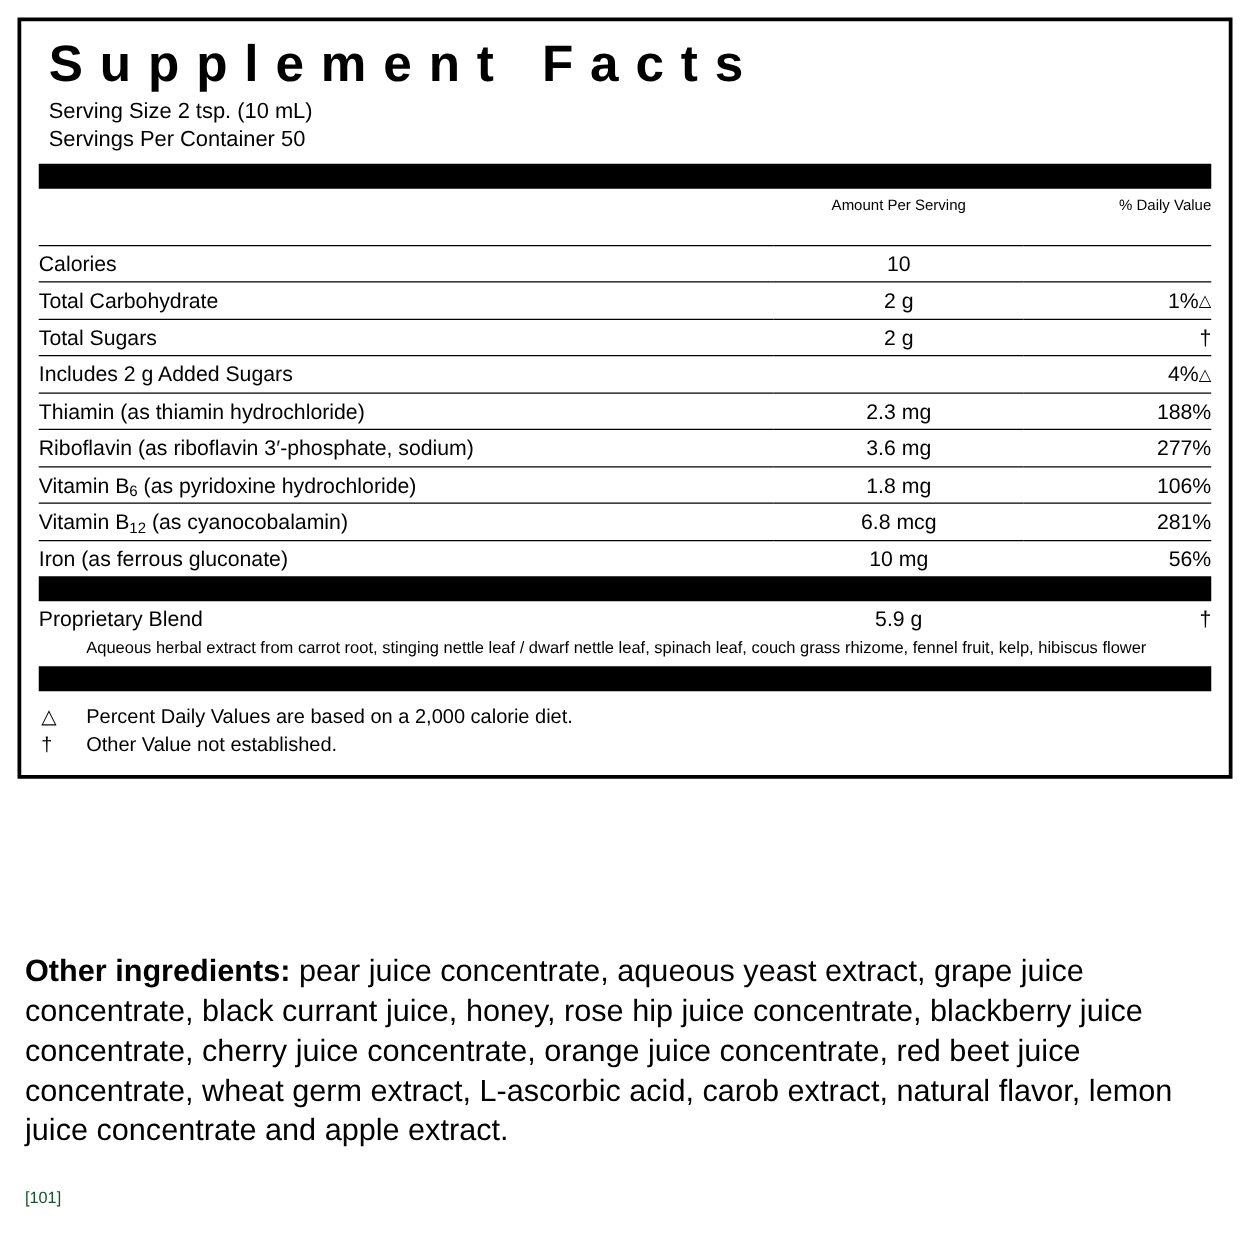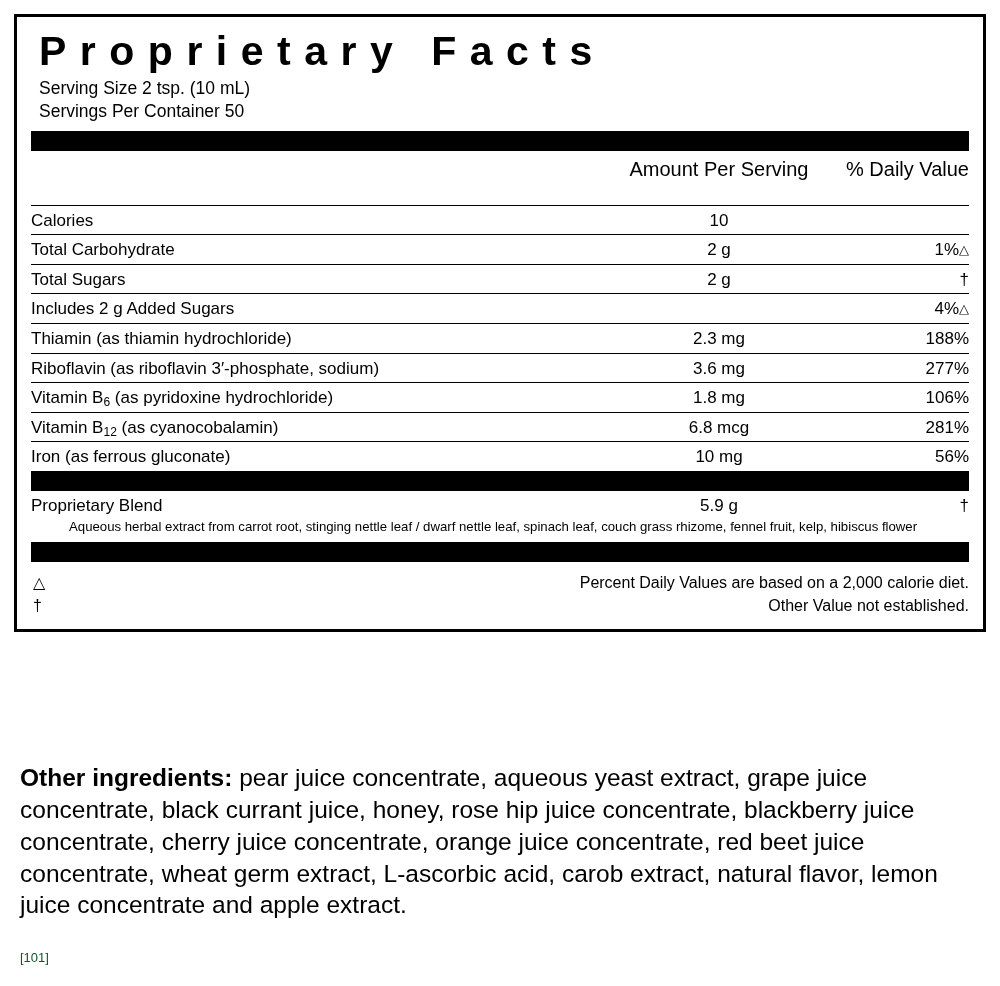--- a/index.html
+++ b/index.html
@@ -78,21 +78,21 @@
     white-space: nowrap;
   }
   td.dv {
     text-align: right;
     width: 150px;
     white-space: nowrap;
     padding-right: 4px;
   }
 
   tr.hdr td {
-    font-size: 20px;
+    font-size: 12px;
     padding-top: 7px;
     padding-bottom: 24px;
   }
   tr.line td {
     border-top: 1px solid #000;
   }
   tr.firstline td {
     border-top: 1.5px solid #000;
   }
 
@@ -124,21 +124,21 @@
   .footnote {
     display: flex;
     gap: 0px;
     padding-left: 2px;
   }
   .fn-mark {
     width: 36px;
     flex: 0 0 36px;
     text-align: left;
   }
-  .fn-text { flex: 1 1 auto; text-align: right; }
+  .fn-text { flex: 1 1 auto; }
 
   
   .other {
     position: absolute;
     left: 20px;
     top: 762px;
     width: 952px;
     font-size: 24.5px;
     line-height: 1.30;
   }
@@ -152,21 +152,21 @@
     color: #14532d;
   }
 </style>
 </head>
 <body>
 
 <div class="page">
 
   <div class="panel">
 
-    <div class="sf-title">Proprietary Facts</div>
+    <div class="sf-title">Supplement Facts</div>
 
     <div class="serving-line">Serving Size 2 tsp. (10 mL)</div>
     <div class="serving-line">Servings Per Container 50</div>
 
     <div class="bar-thick"></div>
 
     <table class="facts">
       <tbody>
         <tr class="hdr">
           <td class="nutrient"></td>

